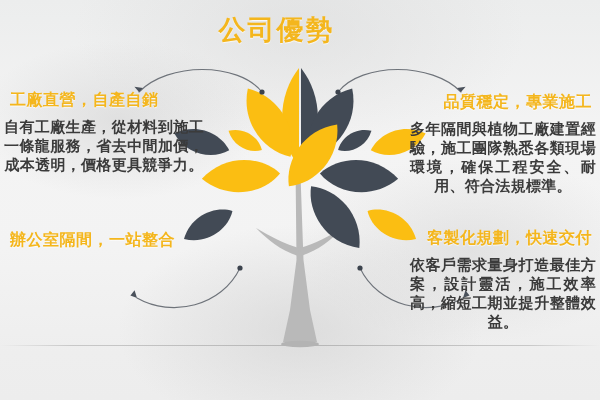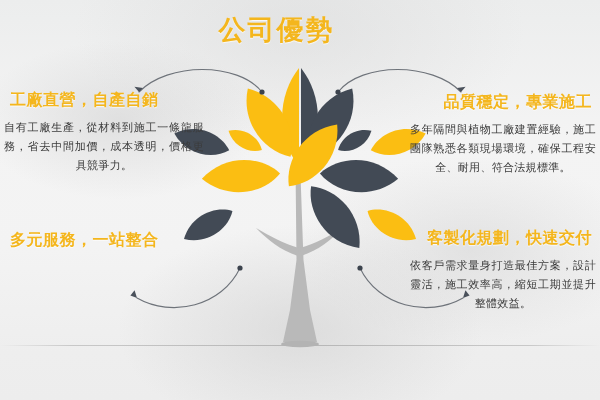--- a/index.html
+++ b/index.html
@@ -28,21 +28,21 @@
   }
   .block{position:absolute;width:200px;}
   .block.left{left:4px;text-align:left;}
   .block.right{right:4px;text-align:left;}
   .b-head{
     font-size:16px;font-weight:bold;color:#f4b61d;letter-spacing:.5px;
     margin:0 0 7px 0;white-space:nowrap;
     text-shadow:0 1px 1px rgba(255,255,255,.75);
   }
   .b-body{
-    font-size:11px;line-height:19px;color:#3b3b3b;font-weight:normal;
+    font-size:15px;line-height:19px;color:#3b3b3b;font-weight:bold;
     letter-spacing:.3px;text-align:justify;text-align-last:center;
   }
   #blk1{left:4px;top:90px;}
   #blk1 .b-head{text-align:left;margin-left:6px;}
   #blk2{left:4px;top:230px;}
   #blk2 .b-head{text-align:left;margin-left:6px;}
   #blk3{right:4px;top:92px;}
   #blk3 .b-head{text-align:right;margin-right:4px;}
   #blk3 .b-body{padding-left:14px;}
   #blk4{right:4px;top:228px;}
@@ -157,21 +157,21 @@
       <path d="M463,298 l6.6,-2.4 l-4.2,-5.4 z"></path>
     </g>
   </svg>
 
   <div class="block left" id="blk1">
     <div class="b-head">工廠直營，自產自銷</div>
     <div class="b-body">自有工廠生產，從材料到施工一條龍服務，省去中間加價，成本透明，價格更具競爭力。</div>
   </div>
 
   <div class="block left" id="blk2">
-    <div class="b-head">多元服務，一站整合</div>
+    <div class="b-head">辦公室隔間，一站整合</div>
   </div>
 
   <div class="block right" id="blk4">
     <div class="b-head">客製化規劃，快速交付</div>
     <div class="b-body">依客戶需求量身打造最佳方案，設計靈活，施工效率高，縮短工期並提升整體效益。</div>
   </div>
 
   <div class="block right" id="blk3">
     <div class="b-head">品質穩定，專業施工</div>
     <div class="b-body">多年隔間與植物工廠建置經驗，施工團隊熟悉各類現場環境，確保工程安全、耐用、符合法規標準。</div>

